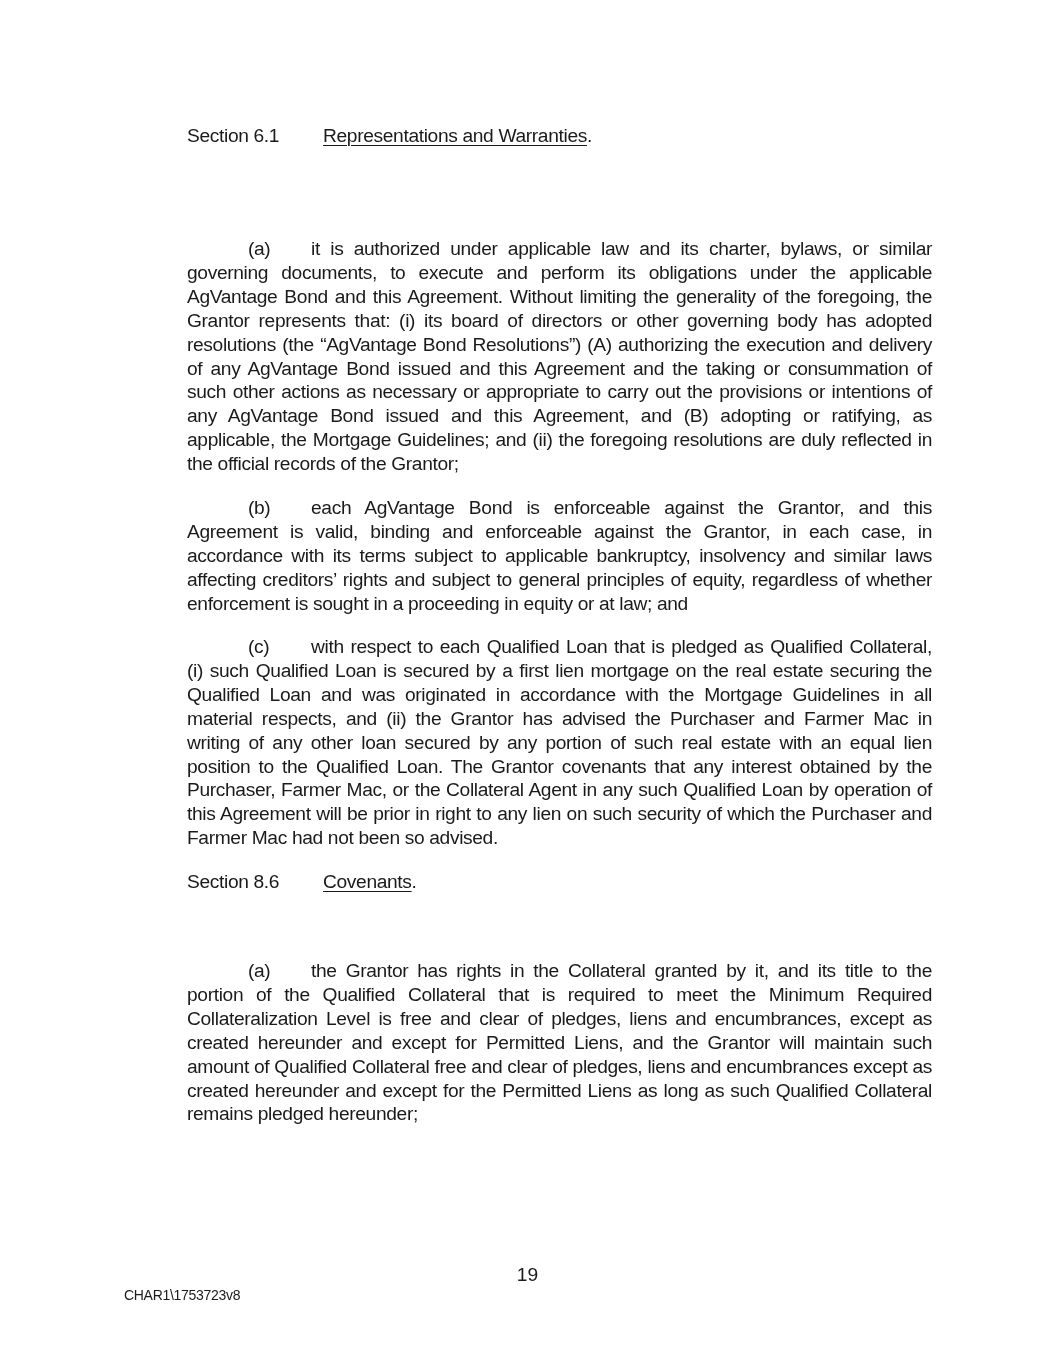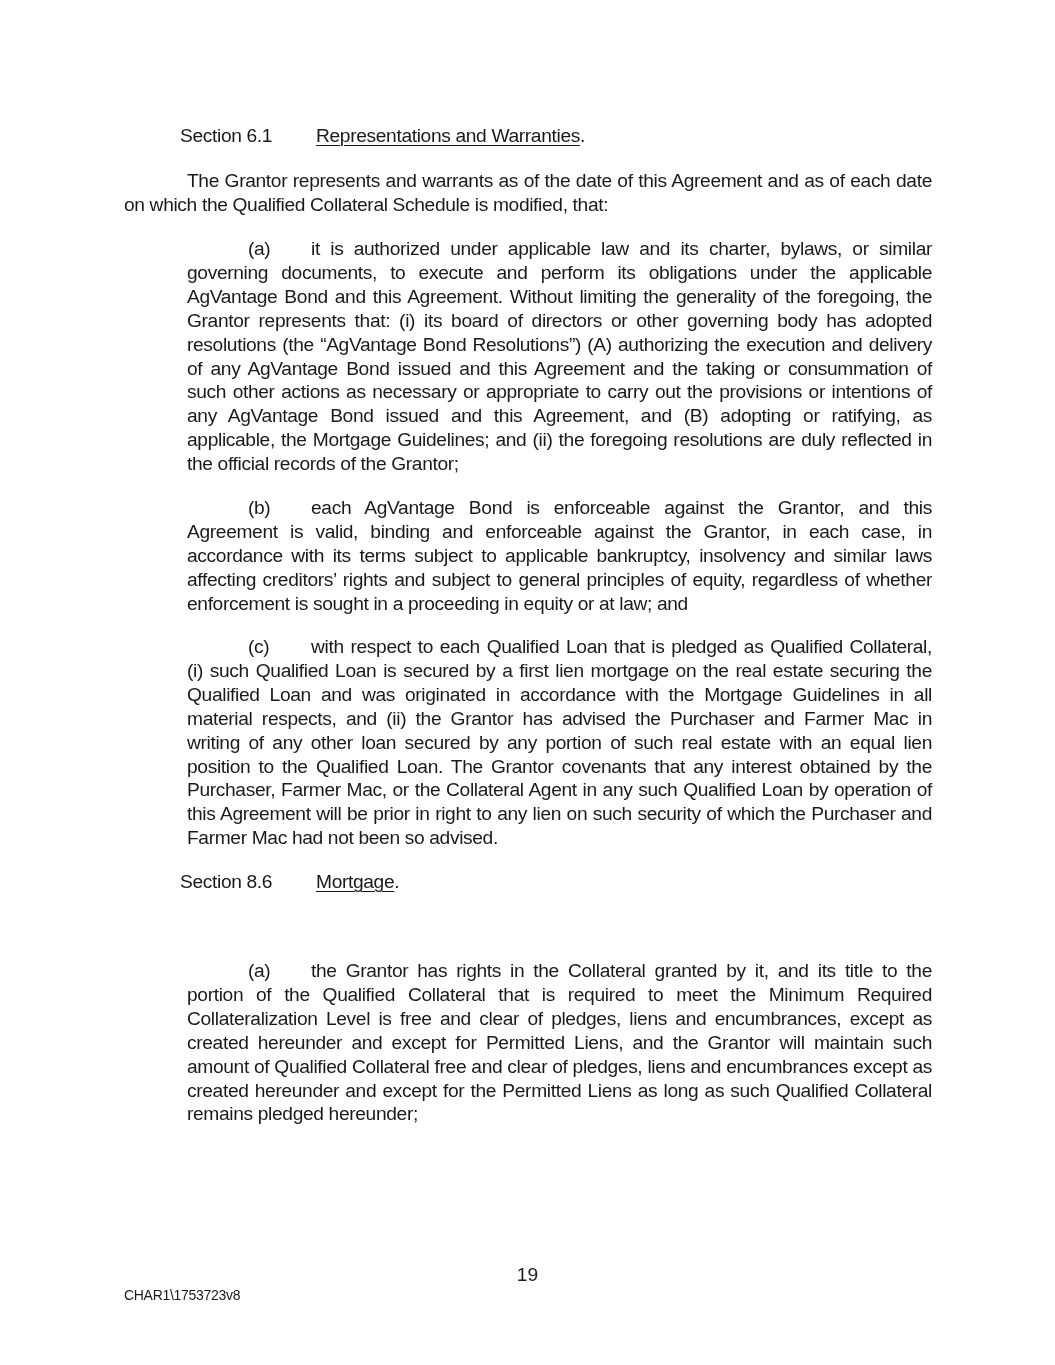--- a/index.html
+++ b/index.html
@@ -23,21 +23,21 @@
       height: 1365px;
     }
     .text {
       font-size: 19.2px;
       line-height: 23.9px;
       letter-spacing: -0.35px;
       transform-origin: left top;
     }
     .section-heading {
       position: absolute;
-      left: 180px;
+      left: 187px;
       white-space: nowrap;
     }
     .section-heading .num {
       display: inline-block;
       width: 136px;
     }
     .section-heading .title {
       text-decoration: underline;
       text-underline-offset: 3px;
       text-decoration-thickness: 1px;
@@ -85,36 +85,35 @@
   </style>
 </head>
 <body>
 
 <div class="page">
 
   <div class="text section-heading" style="top:124px;">
     <span class="num">Section 6.1</span><span class="title">Representations and Warranties</span><span>.</span>
   </div>
 
-  <div class="text intro-para" style="top:169px;">The Grantor represents and warrants as of the date of this Agreement and as of each date on which the Qualified Collateral Schedule is modified, that:</div>
 
   <div class="text clause" style="top:237px;">
     <span class="label">(a)</span><span>it is authorized under applicable law and its charter, bylaws, or similar governing documents, to execute and perform its obligations under the applicable AgVantage Bond and this Agreement.  Without limiting the generality of the foregoing, the Grantor represents that: (i) its board of directors or other governing body has adopted resolutions (the “AgVantage Bond Resolutions”) (A) authorizing the execution and delivery of any AgVantage Bond issued and this Agreement and the taking or consummation of such other actions as necessary or appropriate to carry out the provisions or intentions of any AgVantage Bond issued and this Agreement, and (B) adopting or ratifying, as applicable, the Mortgage Guidelines; and (ii) the foregoing resolutions are duly reflected in the official records of the Grantor;</span>
   </div>
 
   <div class="text clause" style="top:496px;">
     <span class="label">(b)</span><span>each AgVantage Bond is enforceable against the Grantor, and this Agreement is valid, binding and enforceable against the Grantor, in each case, in accordance with its terms subject to applicable bankruptcy, insolvency and similar laws affecting creditors’ rights and subject to general principles of equity, regardless of whether enforcement is sought in a proceeding in equity or at law; and</span>
   </div>
 
   <div class="text clause" style="top:635px;">
     <span class="label">(c)</span><span>with respect to each Qualified Loan that is pledged as Qualified Collateral, (i) such Qualified Loan is secured by a first lien mortgage on the real estate securing the Qualified Loan and was originated in accordance with the Mortgage Guidelines in all material respects, and (ii) the Grantor has advised the Purchaser and Farmer Mac in writing of any other loan secured by any portion of such real estate with an equal lien position to the Qualified Loan.  The Grantor covenants that any interest obtained by the Purchaser, Farmer Mac, or the Collateral Agent in any such Qualified Loan by operation of this Agreement will be prior in right to any lien on such security of which the Purchaser and Farmer Mac had not been so advised.</span>
   </div>
 
   <div class="text section-heading" style="top:870px;">
-    <span class="num">Section 8.6</span><span class="title">Mortgage</span><span>.</span>
+    <span class="num">Section 8.6</span><span class="title">Covenants</span><span>.</span>
   </div>
 
 
   <div class="text clause" style="top:959px;">
     <span class="label">(a)</span><span>the Grantor has rights in the Collateral granted by it, and its title to the portion of the Qualified Collateral that is required to meet the Minimum Required Collateralization Level is free and clear of pledges, liens and encumbrances, except as created hereunder and except for Permitted Liens, and the Grantor will maintain such amount of Qualified Collateral free and clear of pledges, liens and encumbrances except as created hereunder and except for the Permitted Liens as long as such Qualified Collateral remains pledged hereunder;</span>
   </div>
 
 
   <div class="page-number">19</div>
   <div class="doc-id">CHAR1\1753723v8</div>

